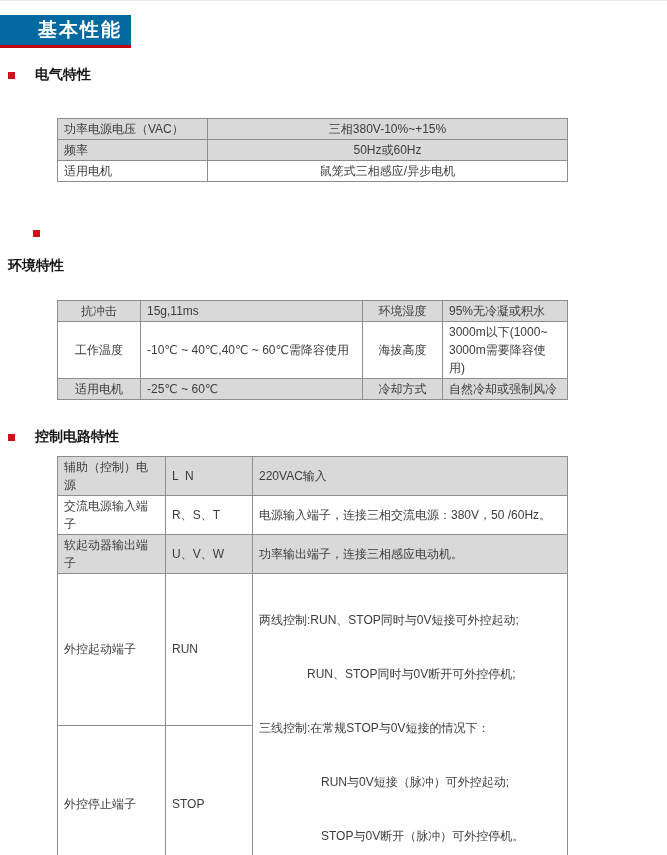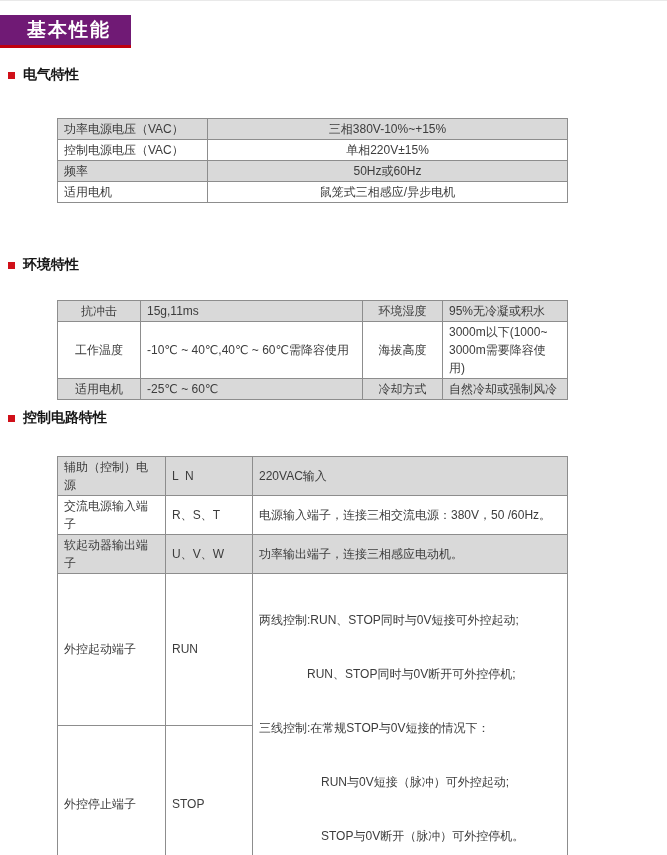--- a/index.html
+++ b/index.html
@@ -1,24 +1,24 @@
 <!DOCTYPE html>
 <html><head>
 <meta charset="utf-8">
 <style>
   html,body{margin:0;padding:0;}
   body{background:#ffffff;font-family:"Liberation Sans","DejaVu Sans",sans-serif;}
   .page{position:relative;width:667px;height:855px;background:#ffffff;overflow:hidden;}
   .hairline{position:absolute;top:0;left:0;width:667px;height:1px;background:#e9e9e9;}
 
   .badge{position:absolute;left:0;top:15px;width:131px;height:33px;box-sizing:border-box;
-         background:#701a75;border-bottom:3px solid #c1000f;color:#ffffff;
-         font-size:19px;font-weight:bold;line-height:29px;padding-left:27px;letter-spacing:2px;}
+         background:#0369a1;border-bottom:3px solid #c1000f;color:#ffffff;
+         font-size:19px;font-weight:bold;line-height:29px;padding-left:38px;letter-spacing:2px;}
 
-  .sec{position:absolute;left:8px;display:flex;align-items:center;gap:8px;
+  .sec{position:absolute;left:8px;display:flex;align-items:center;gap:20px;
        font-size:14px;font-weight:bold;color:#161616;}
   .bullet{width:7px;height:7px;background:#d01019;flex:0 0 auto;}
 
   table.tbl{position:absolute;border-collapse:collapse;table-layout:fixed;
             font-size:12px;color:#3c3c3c;}
   .tbl td{border:1px solid #8d8d8d;vertical-align:middle;padding:1px 6px;
           white-space:pre-wrap;line-height:18px;box-sizing:border-box;}
   tr.shade td{background:#d9d9d9;}
   .ctr{text-align:center;}
   .pl22{padding-left:22px;}
@@ -44,36 +44,32 @@
   <table class="tbl" style="left:57px;top:118px;width:510px;">
     <colgroup>
         <col style="width:150px">
         <col style="width:360px">
       </colgroup>
     <tbody>
         <tr class="shade" style="height:19px">
       <td class="pl22">功率电源电压（VAC）</td>
       <td class="ctr">三相380V-10%~+15%</td>
     </tr>
-    <tr style="height:19px">
-      <td class="pl22">控制电源电压（VAC）</td>
-      <td class="ctr">单相220V±15%</td>
-    </tr>
     <tr class="shade" style="height:19px">
       <td class="pl22">频率</td>
       <td class="ctr">50Hz或60Hz</td>
     </tr>
     <tr style="height:19px">
       <td class="pl22">适用电机</td>
       <td class="ctr">鼠笼式三相感应/异步电机</td>
     </tr>
   </tbody>
     </table>
 
-  <div class="sec" style="top:256px;">
+  <div class="sec" style="top:230px;flex-direction:column;">
     <span class="bullet"></span>
     <span>环境特性</span>
   </div>
 
   <table class="tbl" style="left:57px;top:300px;width:510px;">
     <colgroup>
         <col style="width:83px">
         <col style="width:222px">
         <col style="width:80px">
         <col style="width:125px">
@@ -94,21 +90,21 @@
     </tr>
     <tr class="shade" style="height:19px">
       <td class="ctr">适用电机</td>
       <td class="pl16">-25℃ ~ 60℃</td>
       <td class="ctr">冷却方式</td>
       <td class="pl8">自然冷却或强制风冷</td>
     </tr>
   </tbody>
     </table>
 
-  <div class="sec" style="top:409px;">
+  <div class="sec" style="top:428px;">
     <span class="bullet"></span>
     <span>控制电路特性</span>
   </div>
 
   <table class="tbl" style="left:57px;top:456px;width:510px;">
     <colgroup>
         <col style="width:108px">
         <col style="width:87px">
         <col style="width:315px">
       </colgroup>

